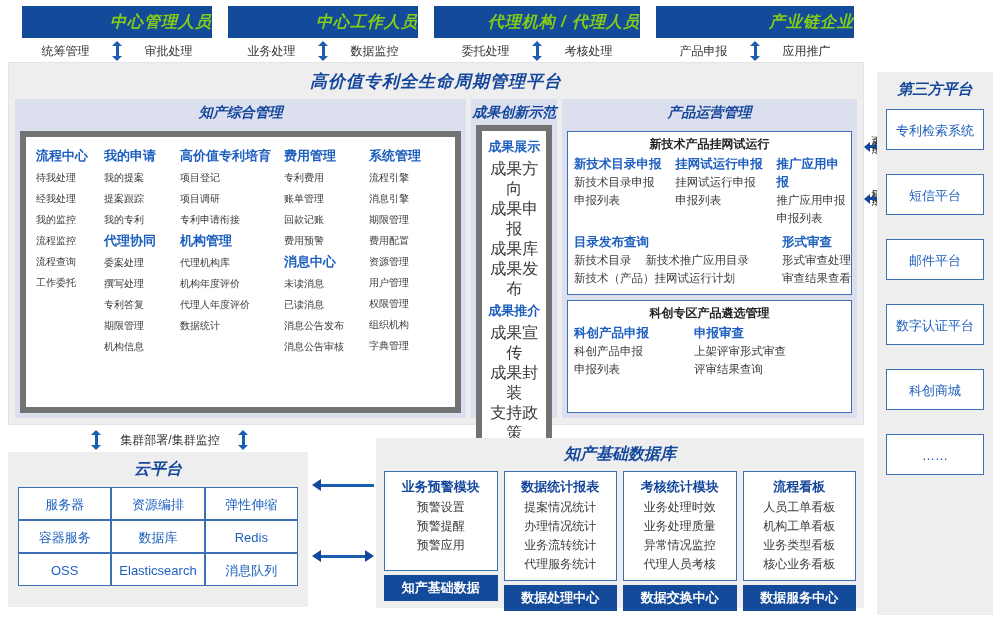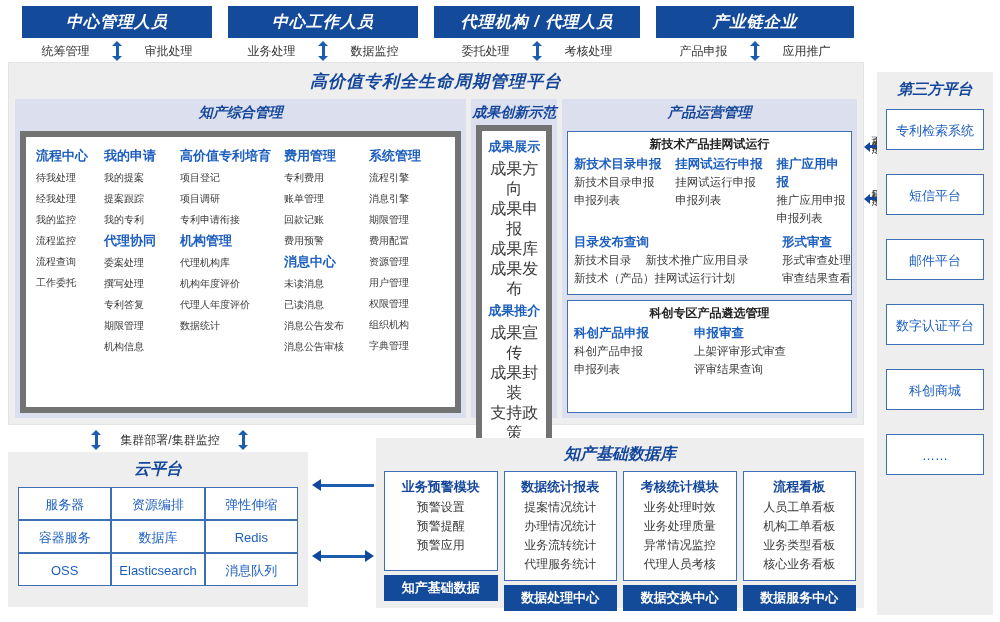--- a/index.html
+++ b/index.html
@@ -9,23 +9,23 @@
     font-family:"Liberation Sans","DejaVu Sans",sans-serif;
     color:#1b4a96;
     overflow:hidden;
   }
   .page{position:relative;width:1000px;height:622px;}
 
   
   .actors{position:absolute;left:0;top:0;width:1000px;height:62px;}
   .actor{position:absolute;top:6px;}
   .actor .cap{
-    background:#134a9a;color:#ffffff;font-weight:bold;font-size:16px;
+    background:#134a9a;color:#84cc16;font-weight:bold;font-size:16px;
     font-style:italic;letter-spacing:1px;
-    height:32px;line-height:32px;text-align:center;
+    height:32px;line-height:32px;text-align:right;
   }
   .actor .subrow{
     display:flex;align-items:center;justify-content:center;
     height:26px;gap:22px;font-size:12px;color:#333;text-align:right;
   }
   .vert-arrow{
     width:11px;height:20px;position:relative;flex:0 0 auto;
   }
   .vert-arrow:before{
     content:"";position:absolute;left:4px;top:4px;width:3px;height:12px;background:#1b5eb0;

